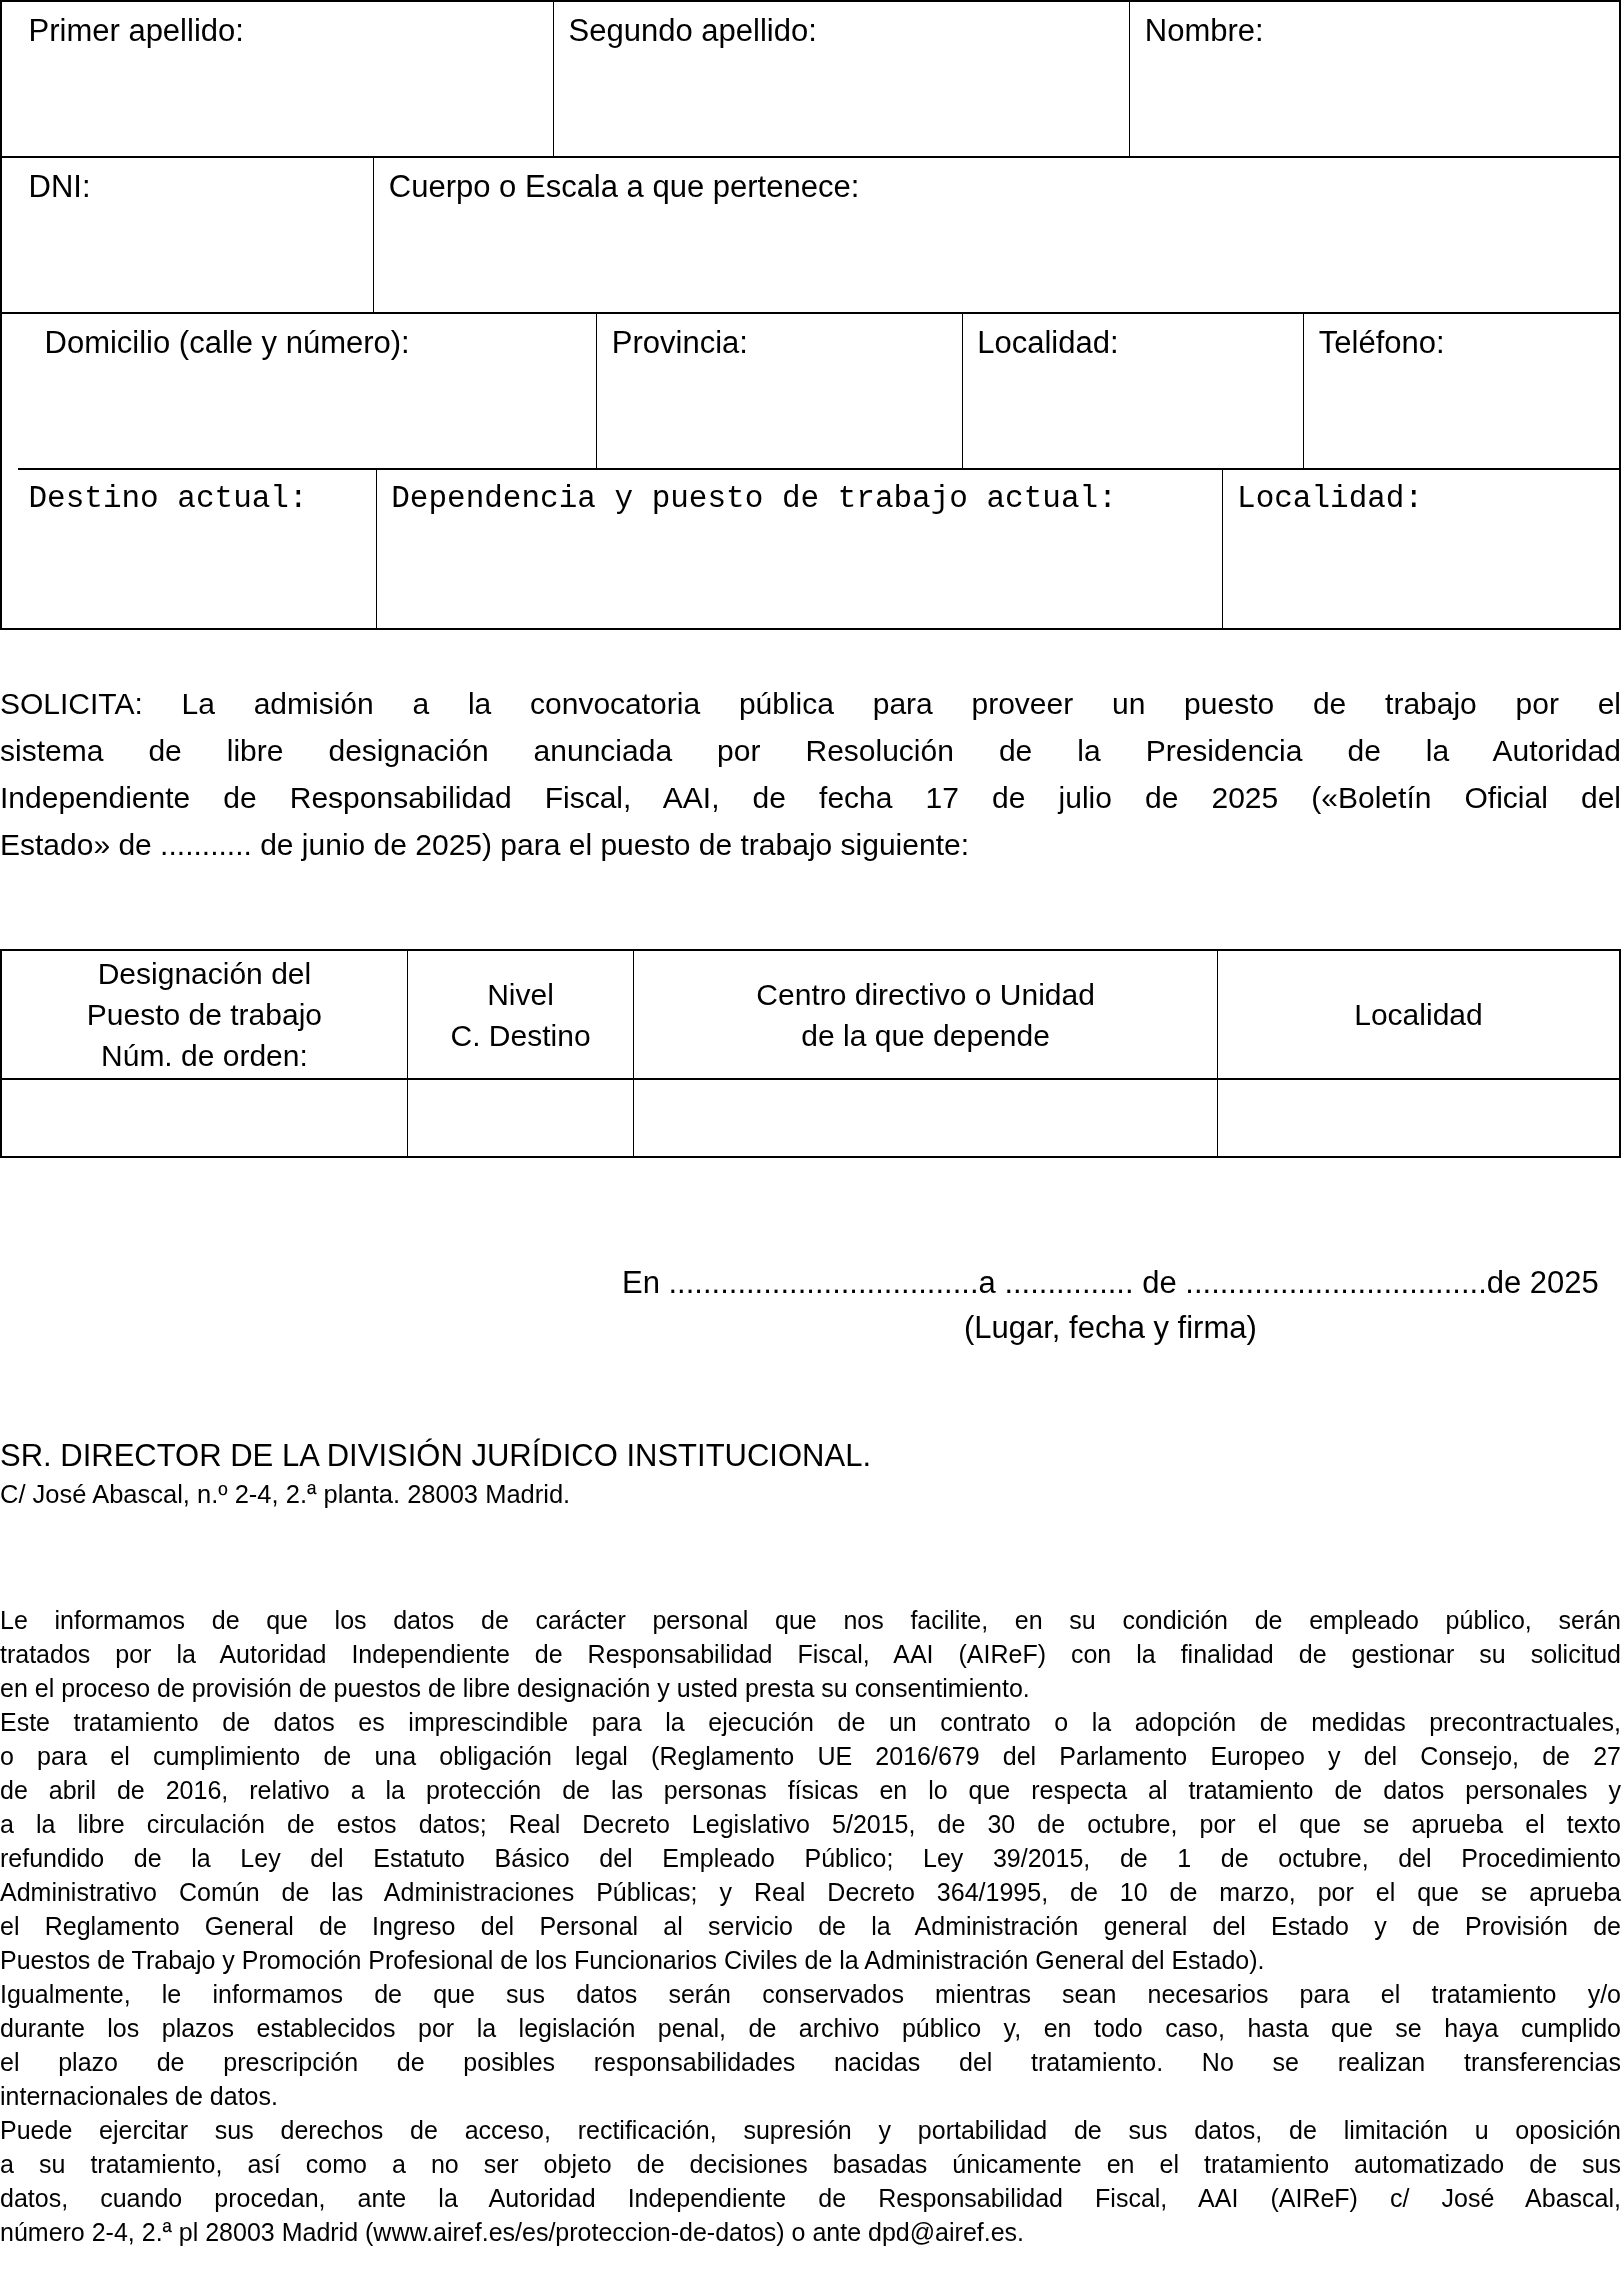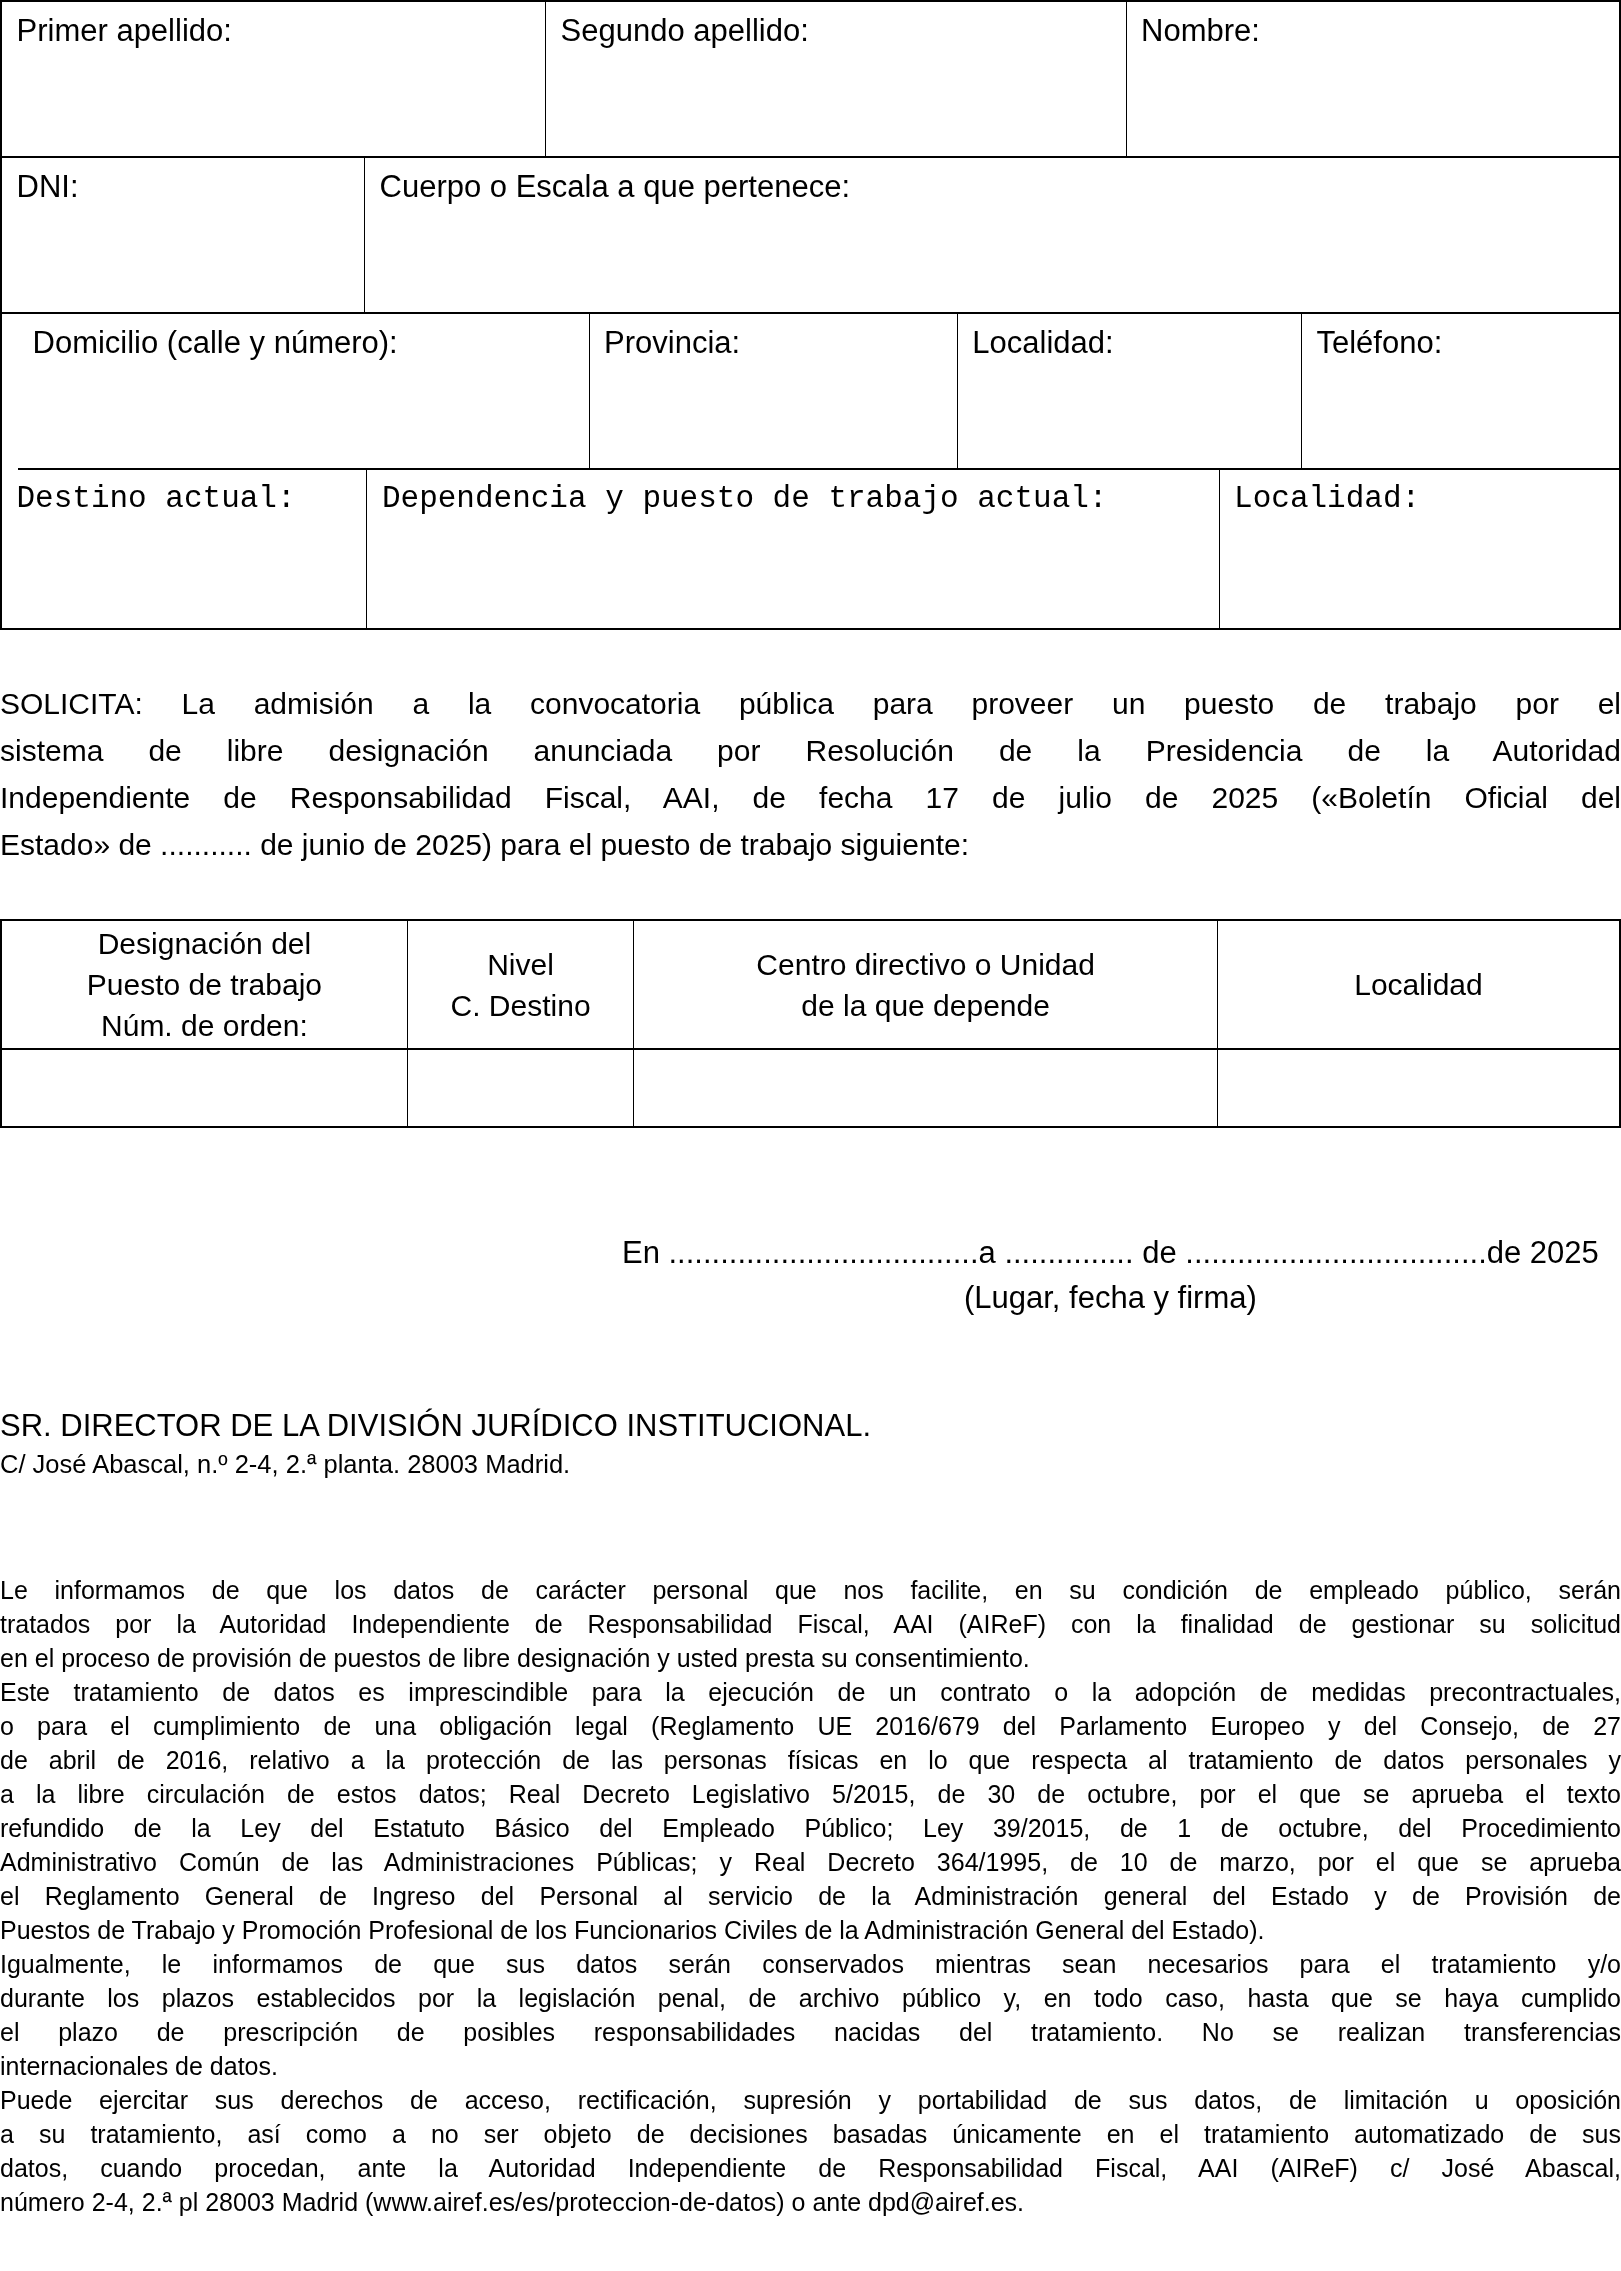--- a/index.html
+++ b/index.html
@@ -16,21 +16,21 @@
   
   .jline { text-align:justify; overflow:hidden; }
   .jline::after { content:""; display:inline-block; width:100%; }
   .jline.jlast::after { content:none; }
 
   
   .t1 {
     width:1621px;
     border:2.7px solid #000;
   }
-  .t1-row { display:flex; border-bottom:2.7px solid #000; }
+  .t1-row { display:flex; border-bottom:2.7px solid #000;padding-left:12px; }
   .t1-row:last-child { border-bottom:none; }
   .t1-cell {
     border-right:1.8px solid #000;
     padding:9px 12.7px 0 14.5px;
     font-size:31px;
     line-height:40px;
   }
   .t1-cell:last-child { border-right:none; }
   .r1 { height:156px; }
   .r2 { height:156px; }
@@ -40,21 +40,21 @@
   
   .solicita {
     margin-top:50px;
     width:1621px;
     font-size:30px;
   }
   .solicita .jline { line-height:47px; height:47px; }
 
   
   .t2 {
-    margin-top:51px;
+    margin-top:81px;
     width:1621px;
     border:2.7px solid #000;
   }
   .t2-row { display:flex; }
   .t2-header { border-bottom:2.7px solid #000; }
   .t2-cell {
     border-right:1.8px solid #000;
     display:flex; align-items:center; justify-content:center;
   }
   .t2-cell:last-child { border-right:none; }

